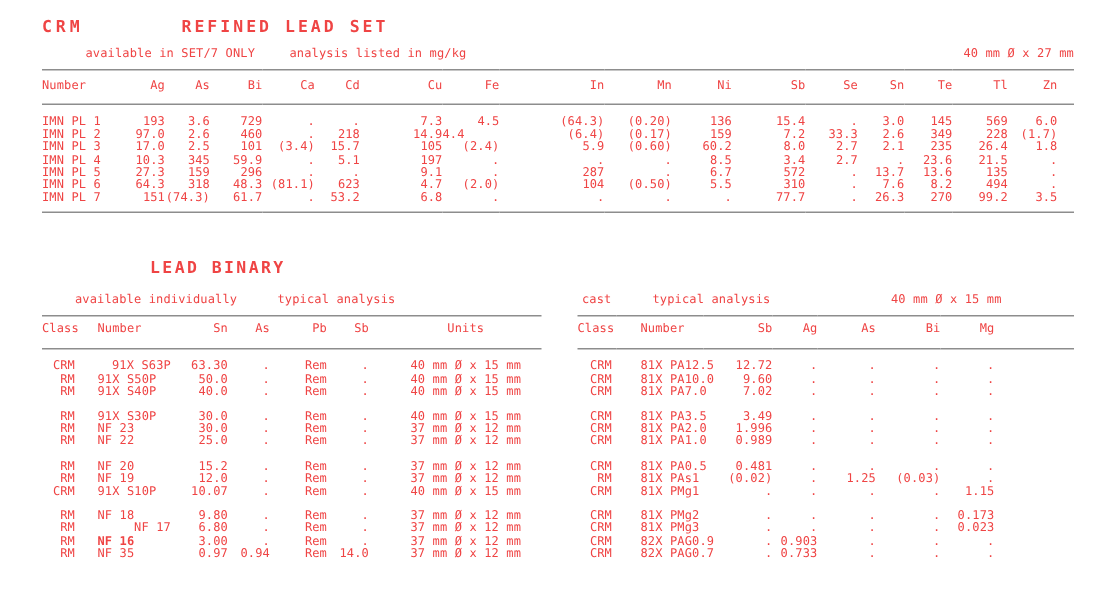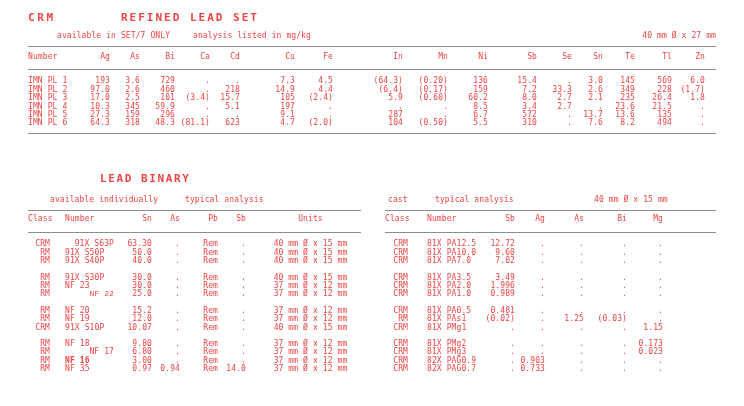--- a/index.html
+++ b/index.html
@@ -130,21 +130,21 @@
           <td style="text-align: right;">6.0</td>
         </tr>
         <tr>
           <td style="text-align: left;">IMN PL 2</td>
           <td style="text-align: right;">97.0</td>
           <td style="text-align: right;">2.6</td>
           <td style="text-align: right;">460</td>
           <td style="text-align: right;">.</td>
           <td style="text-align: right;">218</td>
           <td style="text-align: right;">14.9</td>
-          <td style="text-align: right; margin-left: 26px;">4.4</td>
+          <td style=" margin-left: 26px;">4.4</td>
           <td style="text-align: right;">(6.4)</td>
           <td style="text-align: right;">(0.17)</td>
           <td style="text-align: right;">159</td>
           <td style="text-align: right;">7.2</td>
           <td style="text-align: right;">33.3</td>
           <td style="text-align: right;">2.6</td>
           <td style="text-align: right;">349</td>
           <td style="text-align: right;">228</td>
           <td style="text-align: right;">(1.7)</td>
         </tr>
@@ -217,20 +217,39 @@
           <td style="text-align: right;">104</td>
           <td style="text-align: right;">(0.50)</td>
           <td style="text-align: right;">5.5</td>
           <td style="text-align: right;">310</td>
           <td style="text-align: right;">.</td>
           <td style="text-align: right;">7.6</td>
           <td style="text-align: right;">8.2</td>
           <td style="text-align: right;">494</td>
           <td style="text-align: right;">.</td>
         </tr>
+        <tr>
+          <td style="text-align: left;">IMN PL 7</td>
+          <td style="text-align: right;">151</td>
+          <td style="text-align: right;">(74.3)</td>
+          <td style="text-align: right;">61.7</td>
+          <td style="text-align: right;">.</td>
+          <td style="text-align: right;">53.2</td>
+          <td style="text-align: right;">6.8</td>
+          <td style="text-align: right;">.</td>
+          <td style="text-align: right;">.</td>
+          <td style="text-align: right;">.</td>
+          <td style="text-align: right;">.</td>
+          <td style="text-align: right;">77.7</td>
+          <td style="text-align: right;">.</td>
+          <td style="text-align: right;">26.3</td>
+          <td style="text-align: right;">270</td>
+          <td style="text-align: right;">99.2</td>
+          <td style="text-align: right;">3.5</td>
+        </tr>
       </tbody>
   </table>
 
   <div id="binary-title" class="h-bold">LEAD BINARY</div>
 
   <div id="bin-left" class="bin">
     <div class="caps">
       <span id="bl-cap-a" class="cap">available individually</span>
       <span id="bl-cap-b" class="cap">typical analysis</span>
     </div>
@@ -299,21 +318,21 @@
             <td style="text-align: right;">RM</td>
             <td style="text-align: left;">NF 23</td>
             <td style="text-align: right;">30.0</td>
             <td style="text-align: right;">.</td>
             <td style="text-align: right;">Rem</td>
             <td style="text-align: right;">.</td>
             <td style="text-align: center;">37 mm Ø x 12 mm</td>
           </tr>
           <tr>
             <td style="text-align: right;">RM</td>
-            <td style="text-align: right; font-family: Liberation Mono, monospace;">NF 22</td>
+            <td style="text-align: left;">NF 22</td>
             <td style="text-align: right;">25.0</td>
             <td style="text-align: right;">.</td>
             <td style="text-align: right;">Rem</td>
             <td style="text-align: right;">.</td>
             <td style="text-align: center;">37 mm Ø x 12 mm</td>
           </tr>
           <tr class="spacer">
             <td colspan="7"></td>
           </tr>
           <tr>

